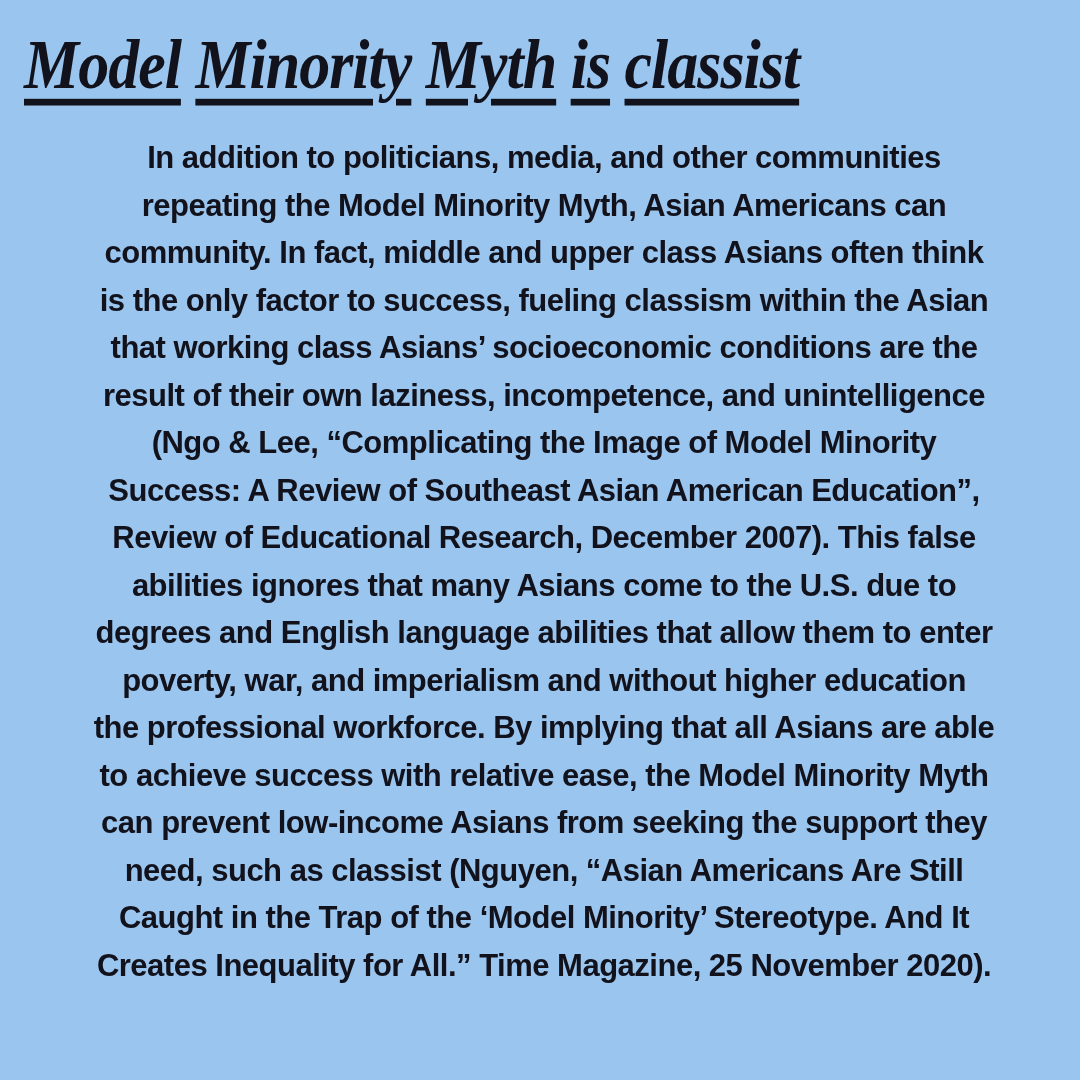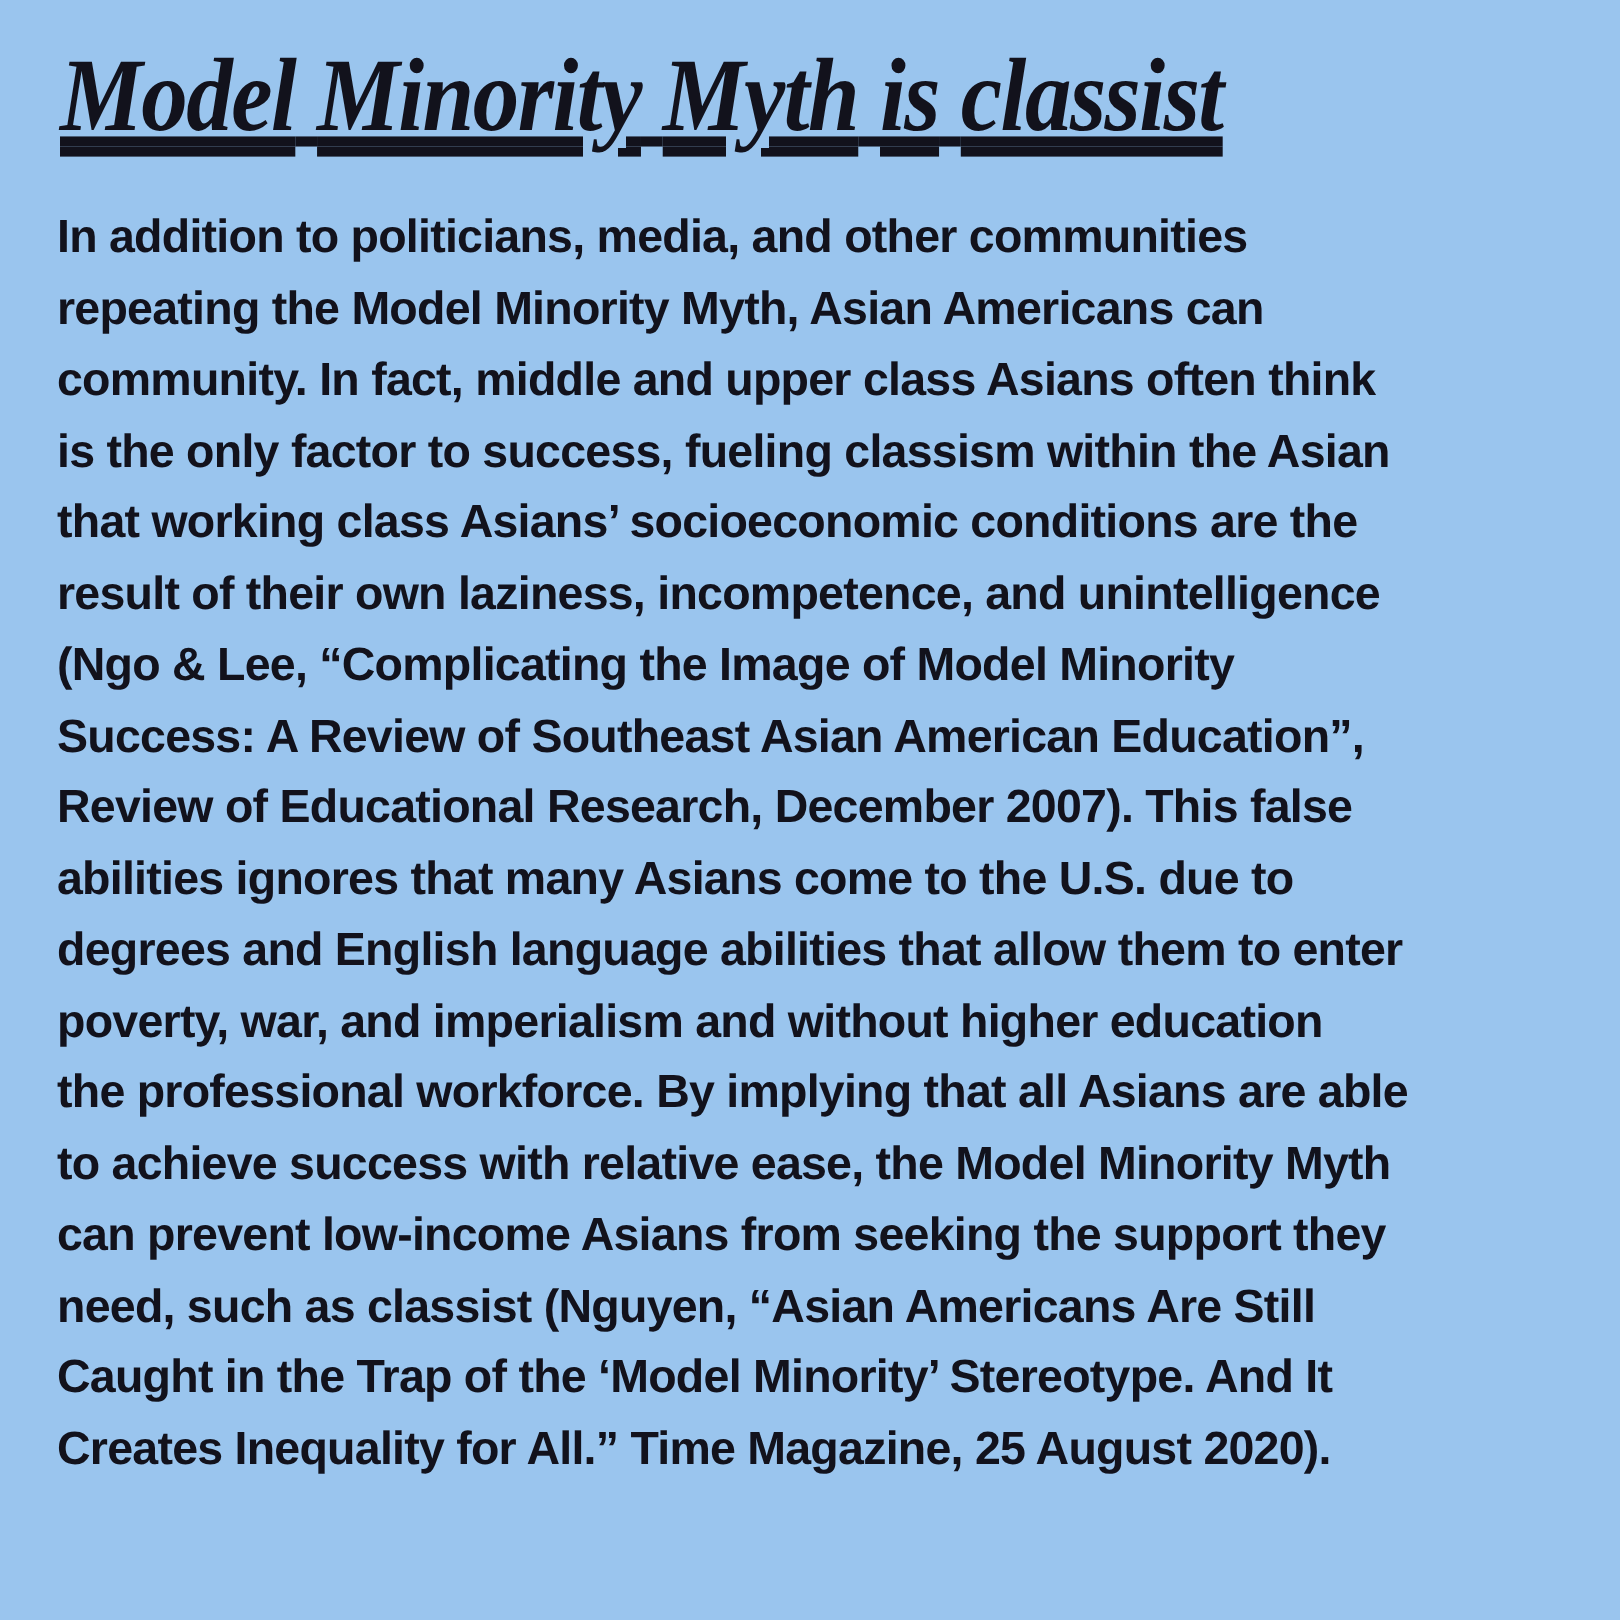--- a/index.html
+++ b/index.html
@@ -14,25 +14,24 @@
     position: relative;
     width: 1080px;
     height: 1080px;
     background: var(--bg);
     color: var(--fg);
     overflow: hidden;
     font-family: "Liberation Sans", sans-serif;
   }
   .title-wrap {
     position: absolute;
-    left: 40px;
+    left: 24px;
     top: 26px;
     width: 1004px;
     height: 104px;
-    text-decoration: underline;
   }
   .title {
     font-family: "Liberation Serif", serif;
     font-style: italic;
     font-weight: 700;
     font-size: 62px;
     line-height: 1.1;
     white-space: nowrap;
     color: var(--fg);
     transform: scaleY(1.12);
@@ -51,20 +50,21 @@
     width: 1012px;
   }
   .line {
     font-family: "Liberation Sans", sans-serif;
     font-weight: 700;
     font-size: 31px;
     line-height: 47.5px;
     letter-spacing: -0.5px;
     white-space: nowrap;
     color: var(--fg);
+    text-align: center;
   }
 </style>
 </head>
 <body>
 
 <div class="slide">
   <div class="title-wrap">
     <h1 class="title"><span class="u">Model</span> <span class="u">Minority</span> <span class="u">Myth</span> <span class="u">is</span> <span class="u">classist</span></h1>
   </div>
   <div class="body">
@@ -78,15 +78,15 @@
     <p class="line">Success: A Review of Southeast Asian American Education”,</p>
     <p class="line">Review of Educational Research, December 2007). This false</p>
     <p class="line">abilities ignores that many Asians come to the U.S. due to</p>
     <p class="line">degrees and English language abilities that allow them to enter</p>
     <p class="line">poverty, war, and imperialism and without higher education</p>
     <p class="line">the professional workforce. By implying that all Asians are able</p>
     <p class="line">to achieve success with relative ease, the Model Minority Myth</p>
     <p class="line">can prevent low-income Asians from seeking the support they</p>
     <p class="line">need, such as classist (Nguyen, “Asian Americans Are Still</p>
     <p class="line">Caught in the Trap of the ‘Model Minority’ Stereotype. And It</p>
-    <p class="line">Creates Inequality for All.” Time Magazine, 25 August 2020).</p>
+    <p class="line">Creates Inequality for All.” Time Magazine, 25 November 2020).</p>
   </div>
 </div>
 
 </body></html>

